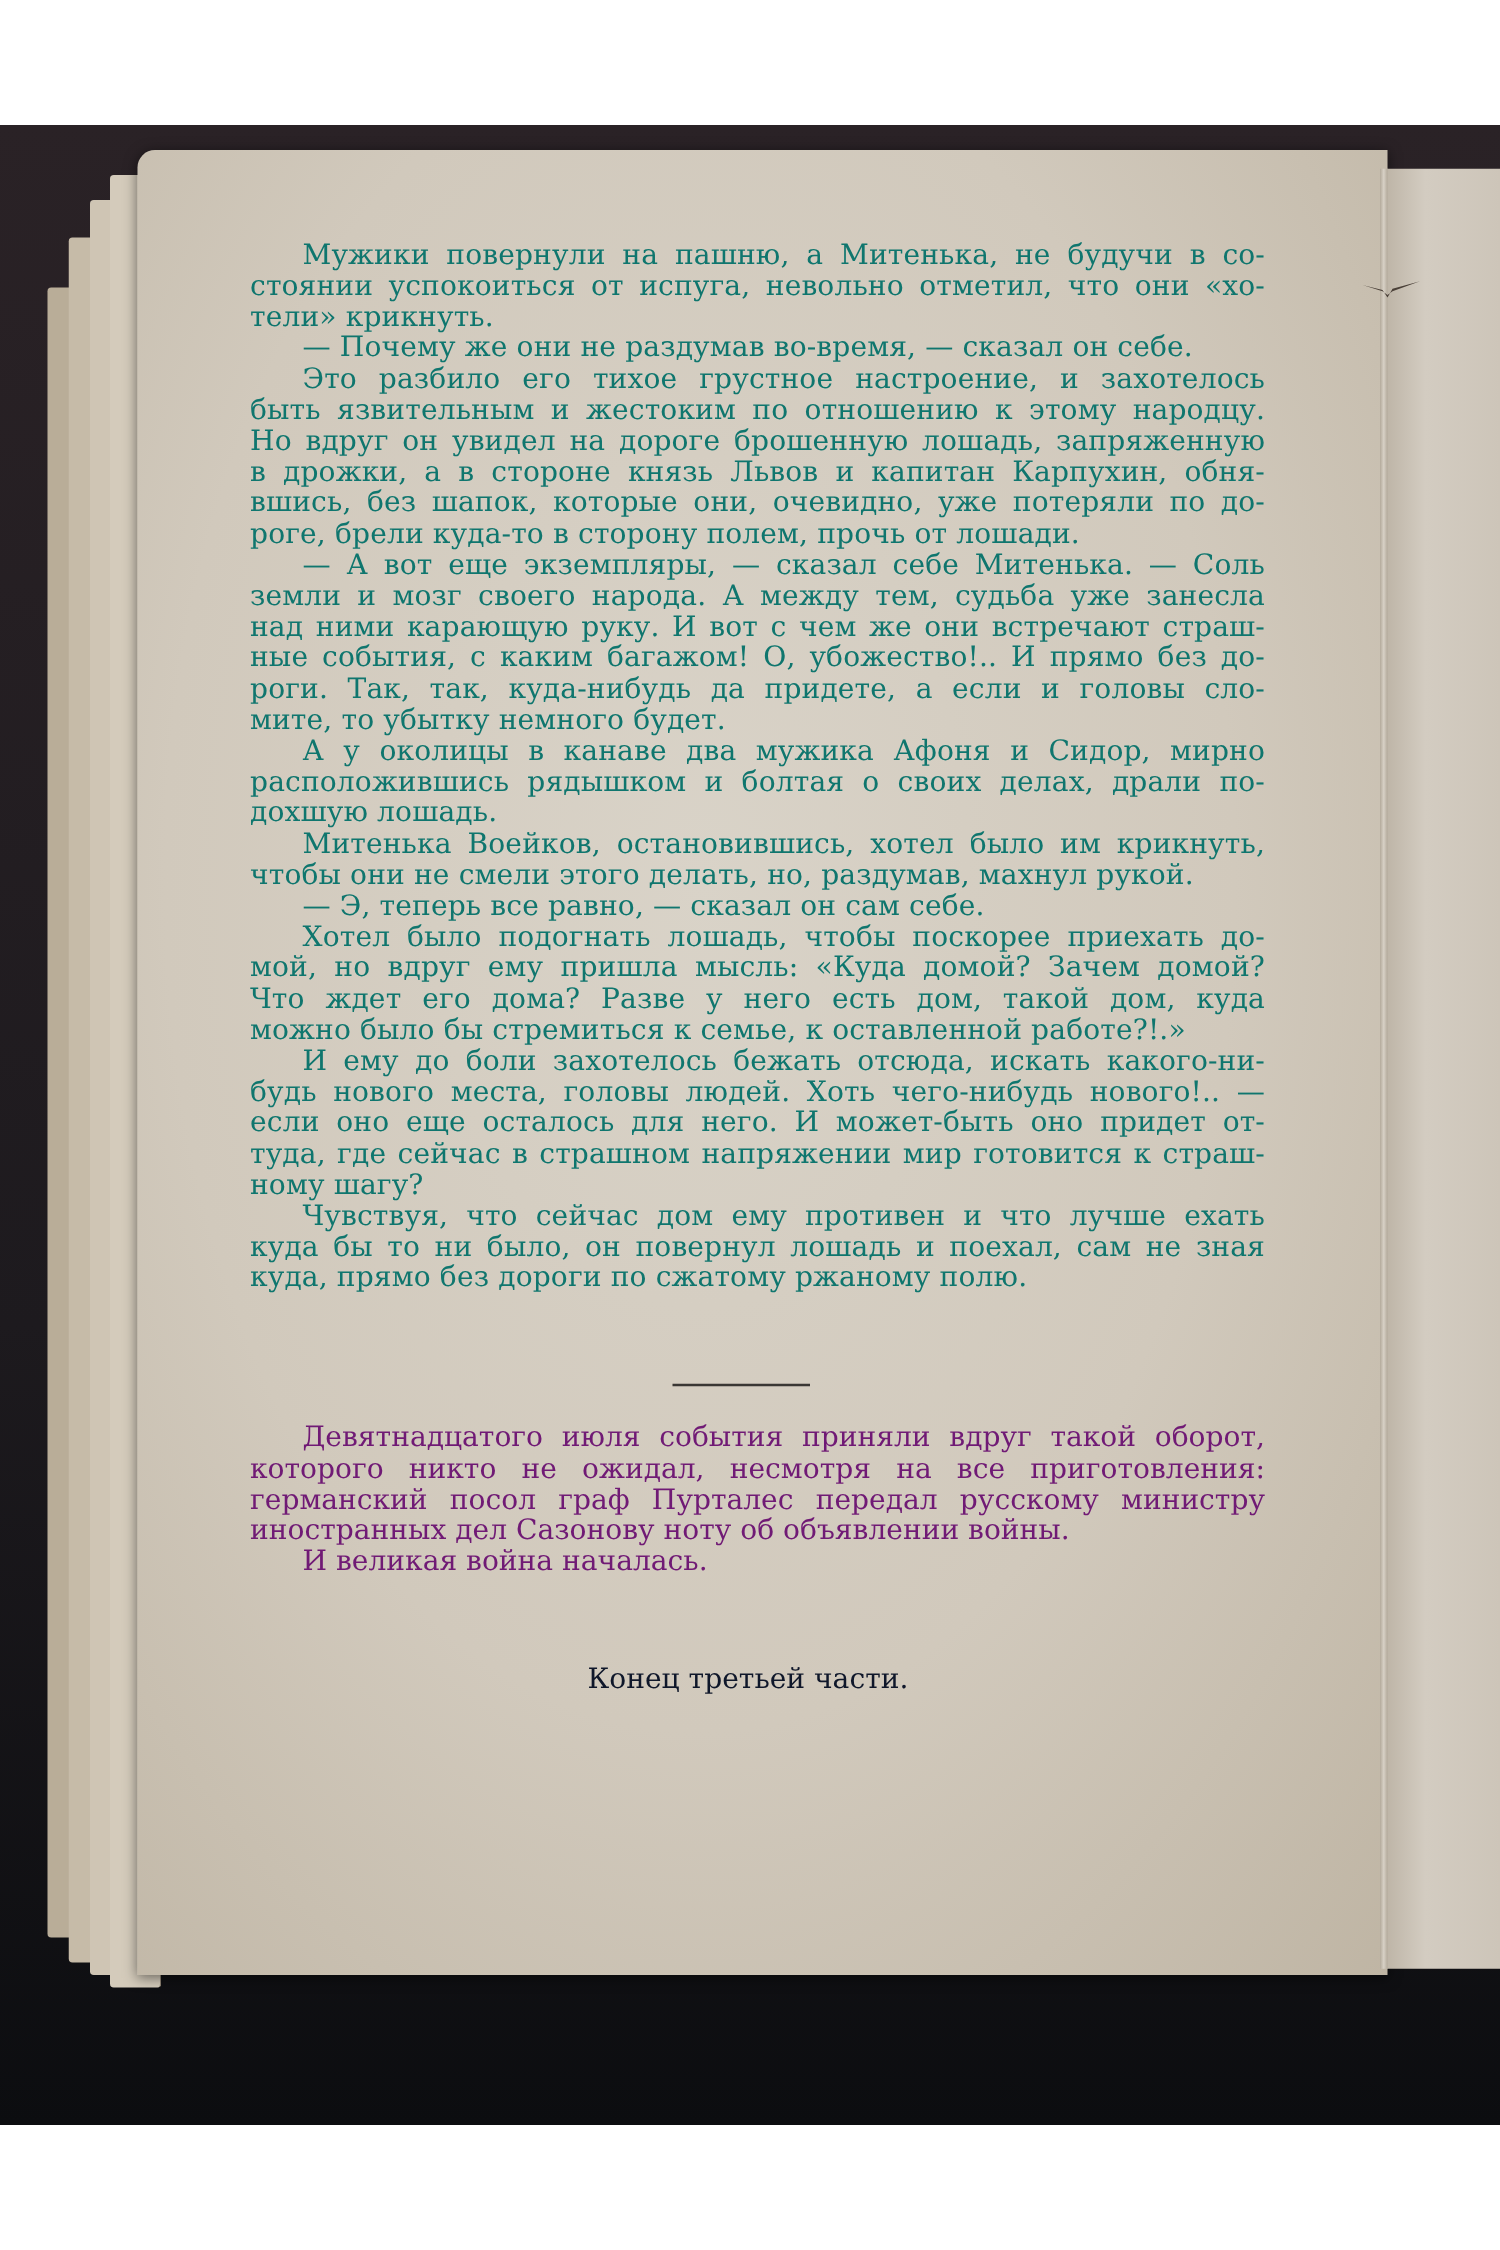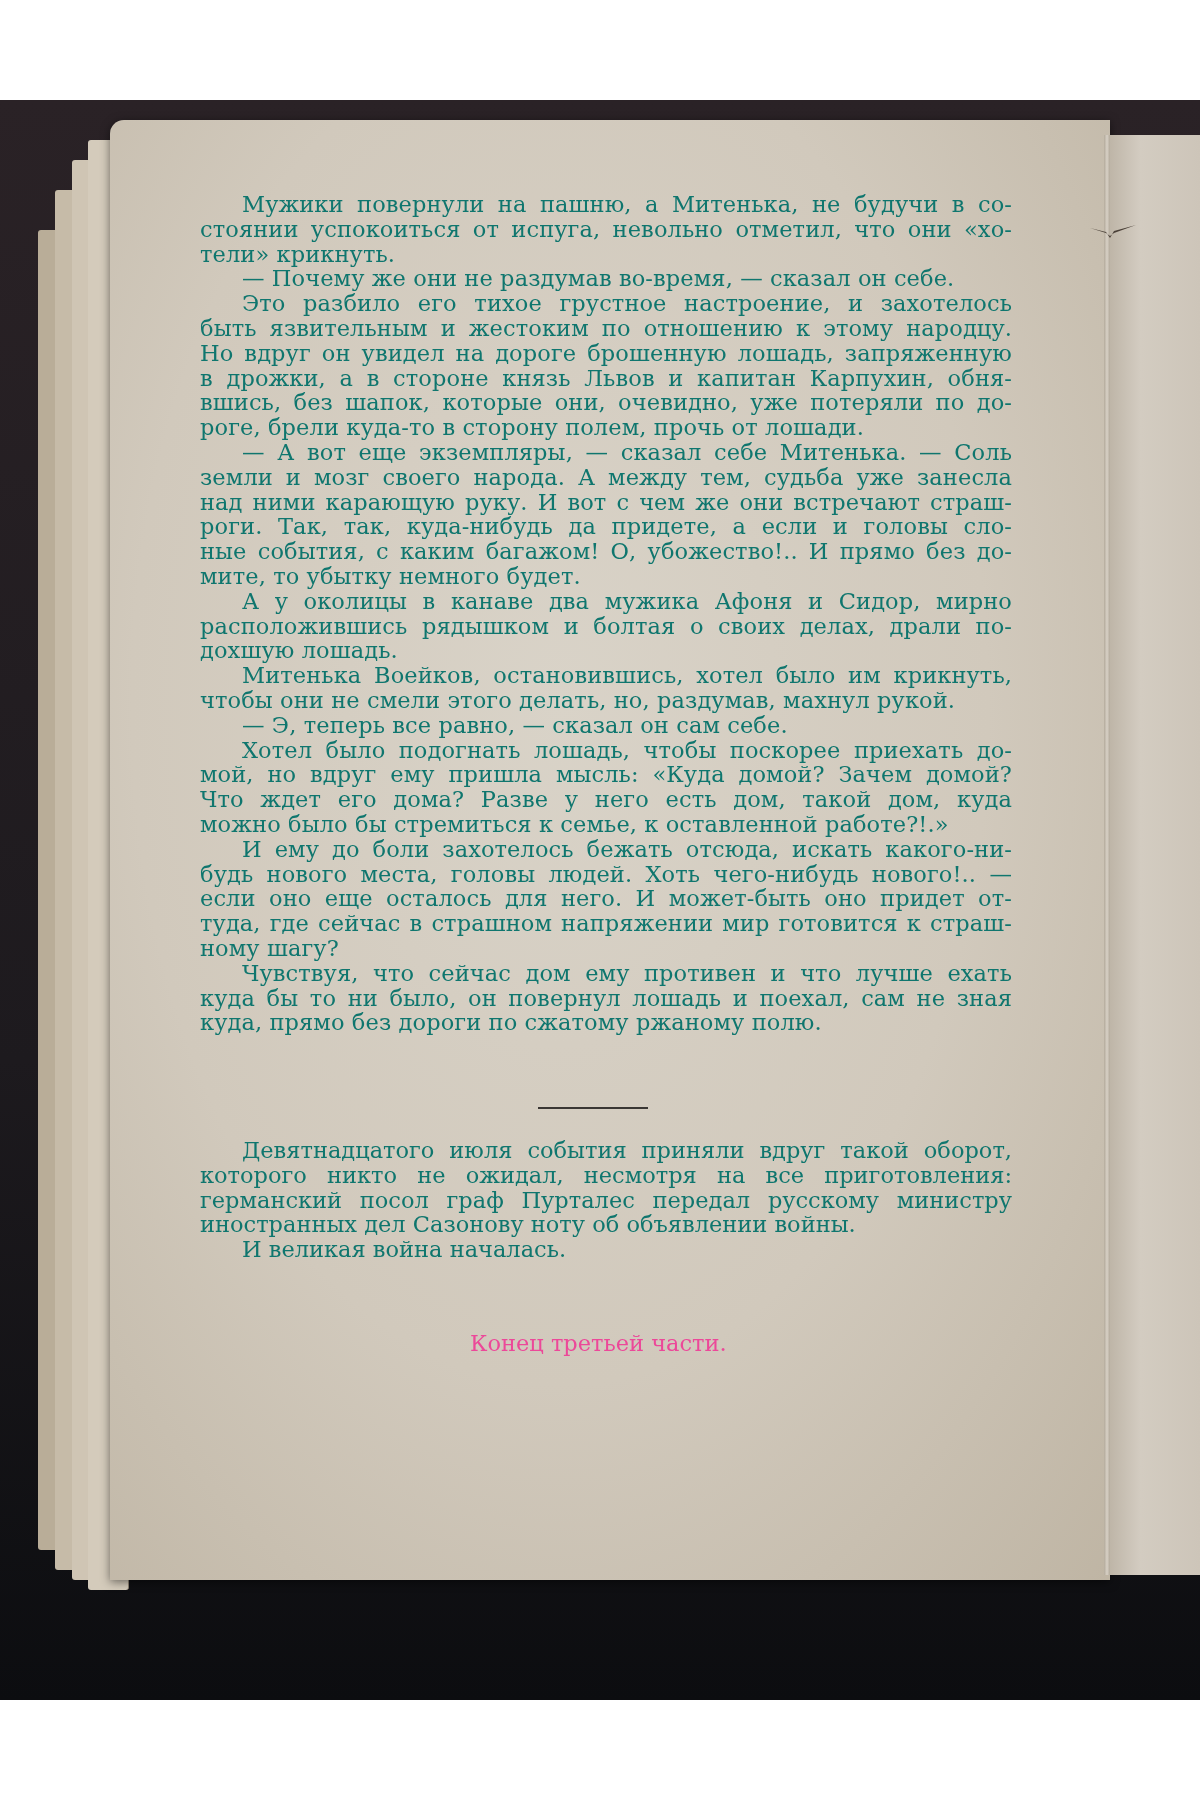--- a/index.html
+++ b/index.html
@@ -95,29 +95,29 @@
       top: 1107px;
       width: 110px;
       height: 2px;
       background: #3a3734;
     }
     .text-block-2 {
       position: absolute;
       left: 200px;
       top: 1138px;
       width: 812px;
-      color: #0f766e;
+      color: #701a75;
       font-size: 22.5px;
       line-height: 24.8px;
     }
     .end-note {
       position: absolute;
       left: 470px;
       top: 1330px;
-      color: #ec4899;
+      color: #0f172a;
       font-size: 22.5px;
       white-space: nowrap;
     }
   </style>
 </head>
 <body>
 
 <div class="photo"></div>
 
 <div class="edge e1"></div>
@@ -143,22 +143,22 @@
   <span class="line indent">Это разбило его тихое грустное настроение, и захотелось</span>
   <span class="line">быть язвительным и жестоким по отношению к этому народцу.</span>
   <span class="line">Но вдруг он увидел на дороге брошенную лошадь, запряженную</span>
   <span class="line">в дрожки, а в стороне князь Львов и капитан Карпухин, обня-</span>
   <span class="line">вшись, без шапок, которые они, очевидно, уже потеряли по до-</span>
   <span class="line last">роге, брели куда-то в сторону полем, прочь от лошади.</span>
 
   <span class="line indent">— А вот еще экземпляры, — сказал себе Митенька. — Соль</span>
   <span class="line">земли и мозг своего народа.  А между тем, судьба уже занесла</span>
   <span class="line">над ними карающую руку.  И вот с чем же они встречают страш-</span>
+  <span class="line">ные события, с каким багажом!  О, убожество!..  И прямо без до-</span>
   <span class="line">роги.  Так, так, куда-нибудь да придете, а если и головы сло-</span>
-  <span class="line">ные события, с каким багажом!  О, убожество!..  И прямо без до-</span>
   <span class="line last">мите, то убытку немного будет.</span>
 
   <span class="line indent">А у околицы в канаве два мужика Афоня и Сидор, мирно</span>
   <span class="line">расположившись рядышком и болтая о своих делах, драли по-</span>
   <span class="line last">дохшую лошадь.</span>
 
   <span class="line indent">Митенька Воейков, остановившись, хотел было им крикнуть,</span>
   <span class="line last">чтобы они не смели этого делать, но, раздумав, махнул рукой.</span>
 
   <span class="line indent last">— Э, теперь все равно, — сказал он сам себе.</span>

